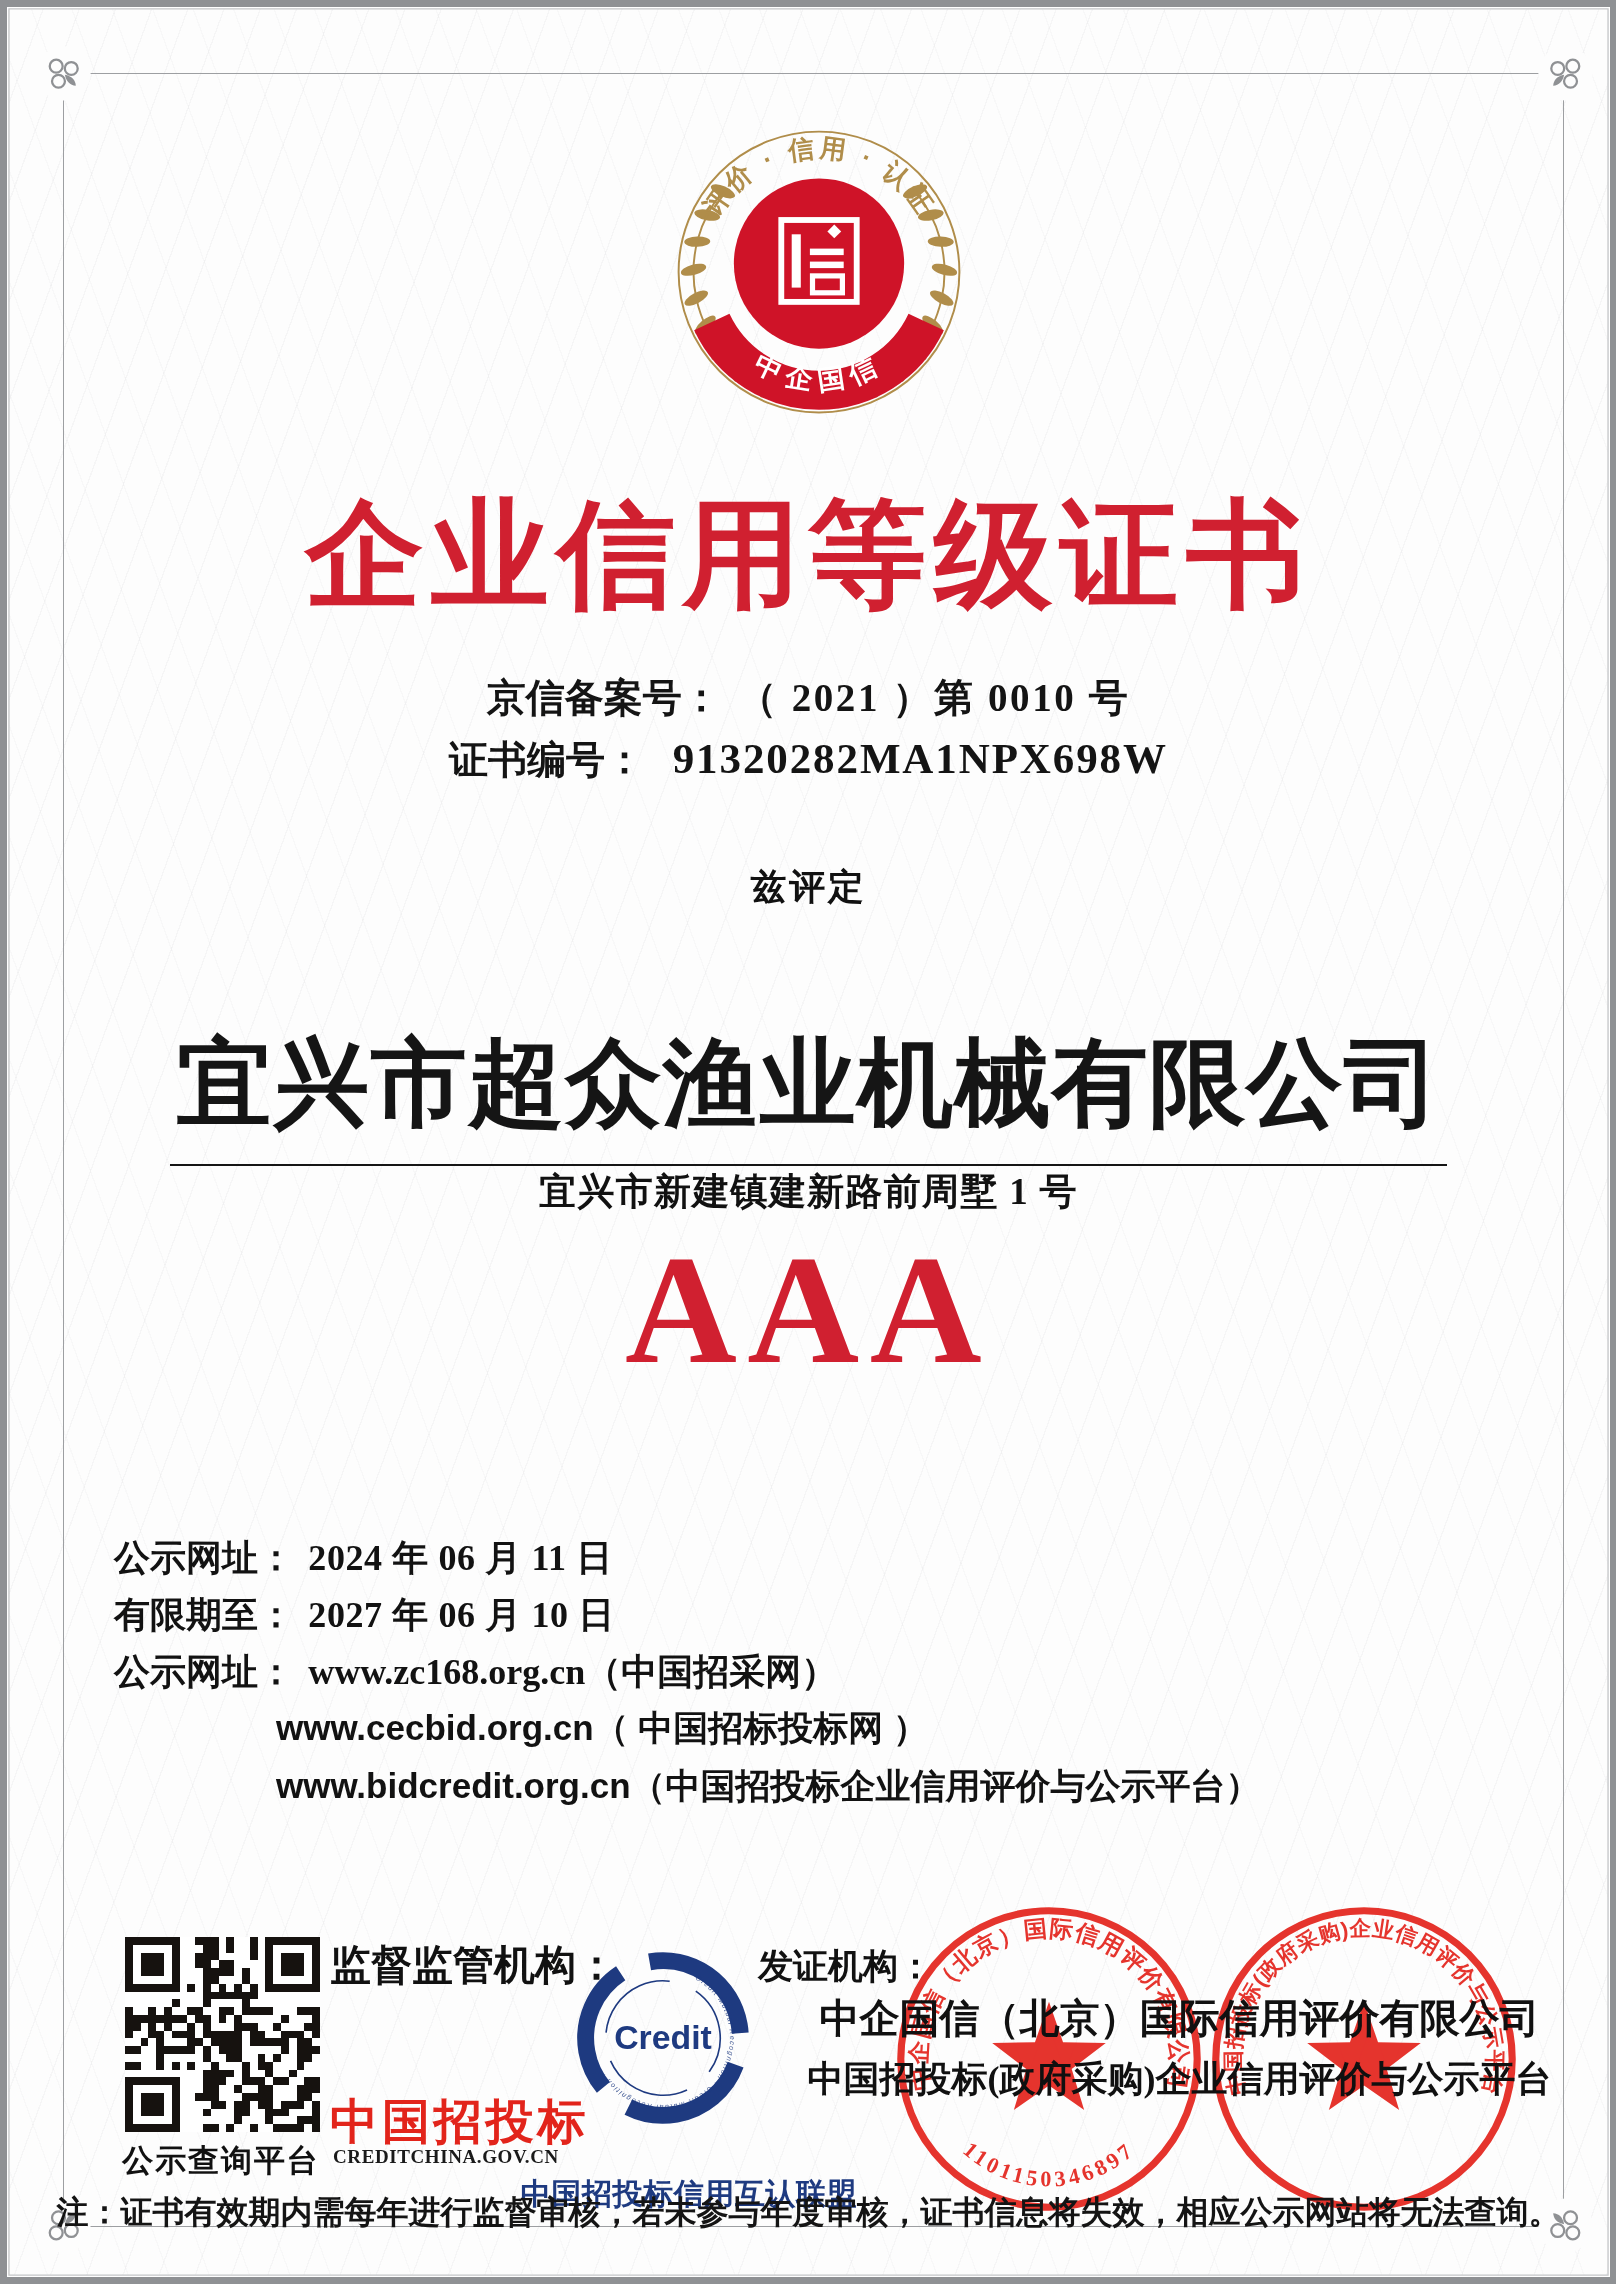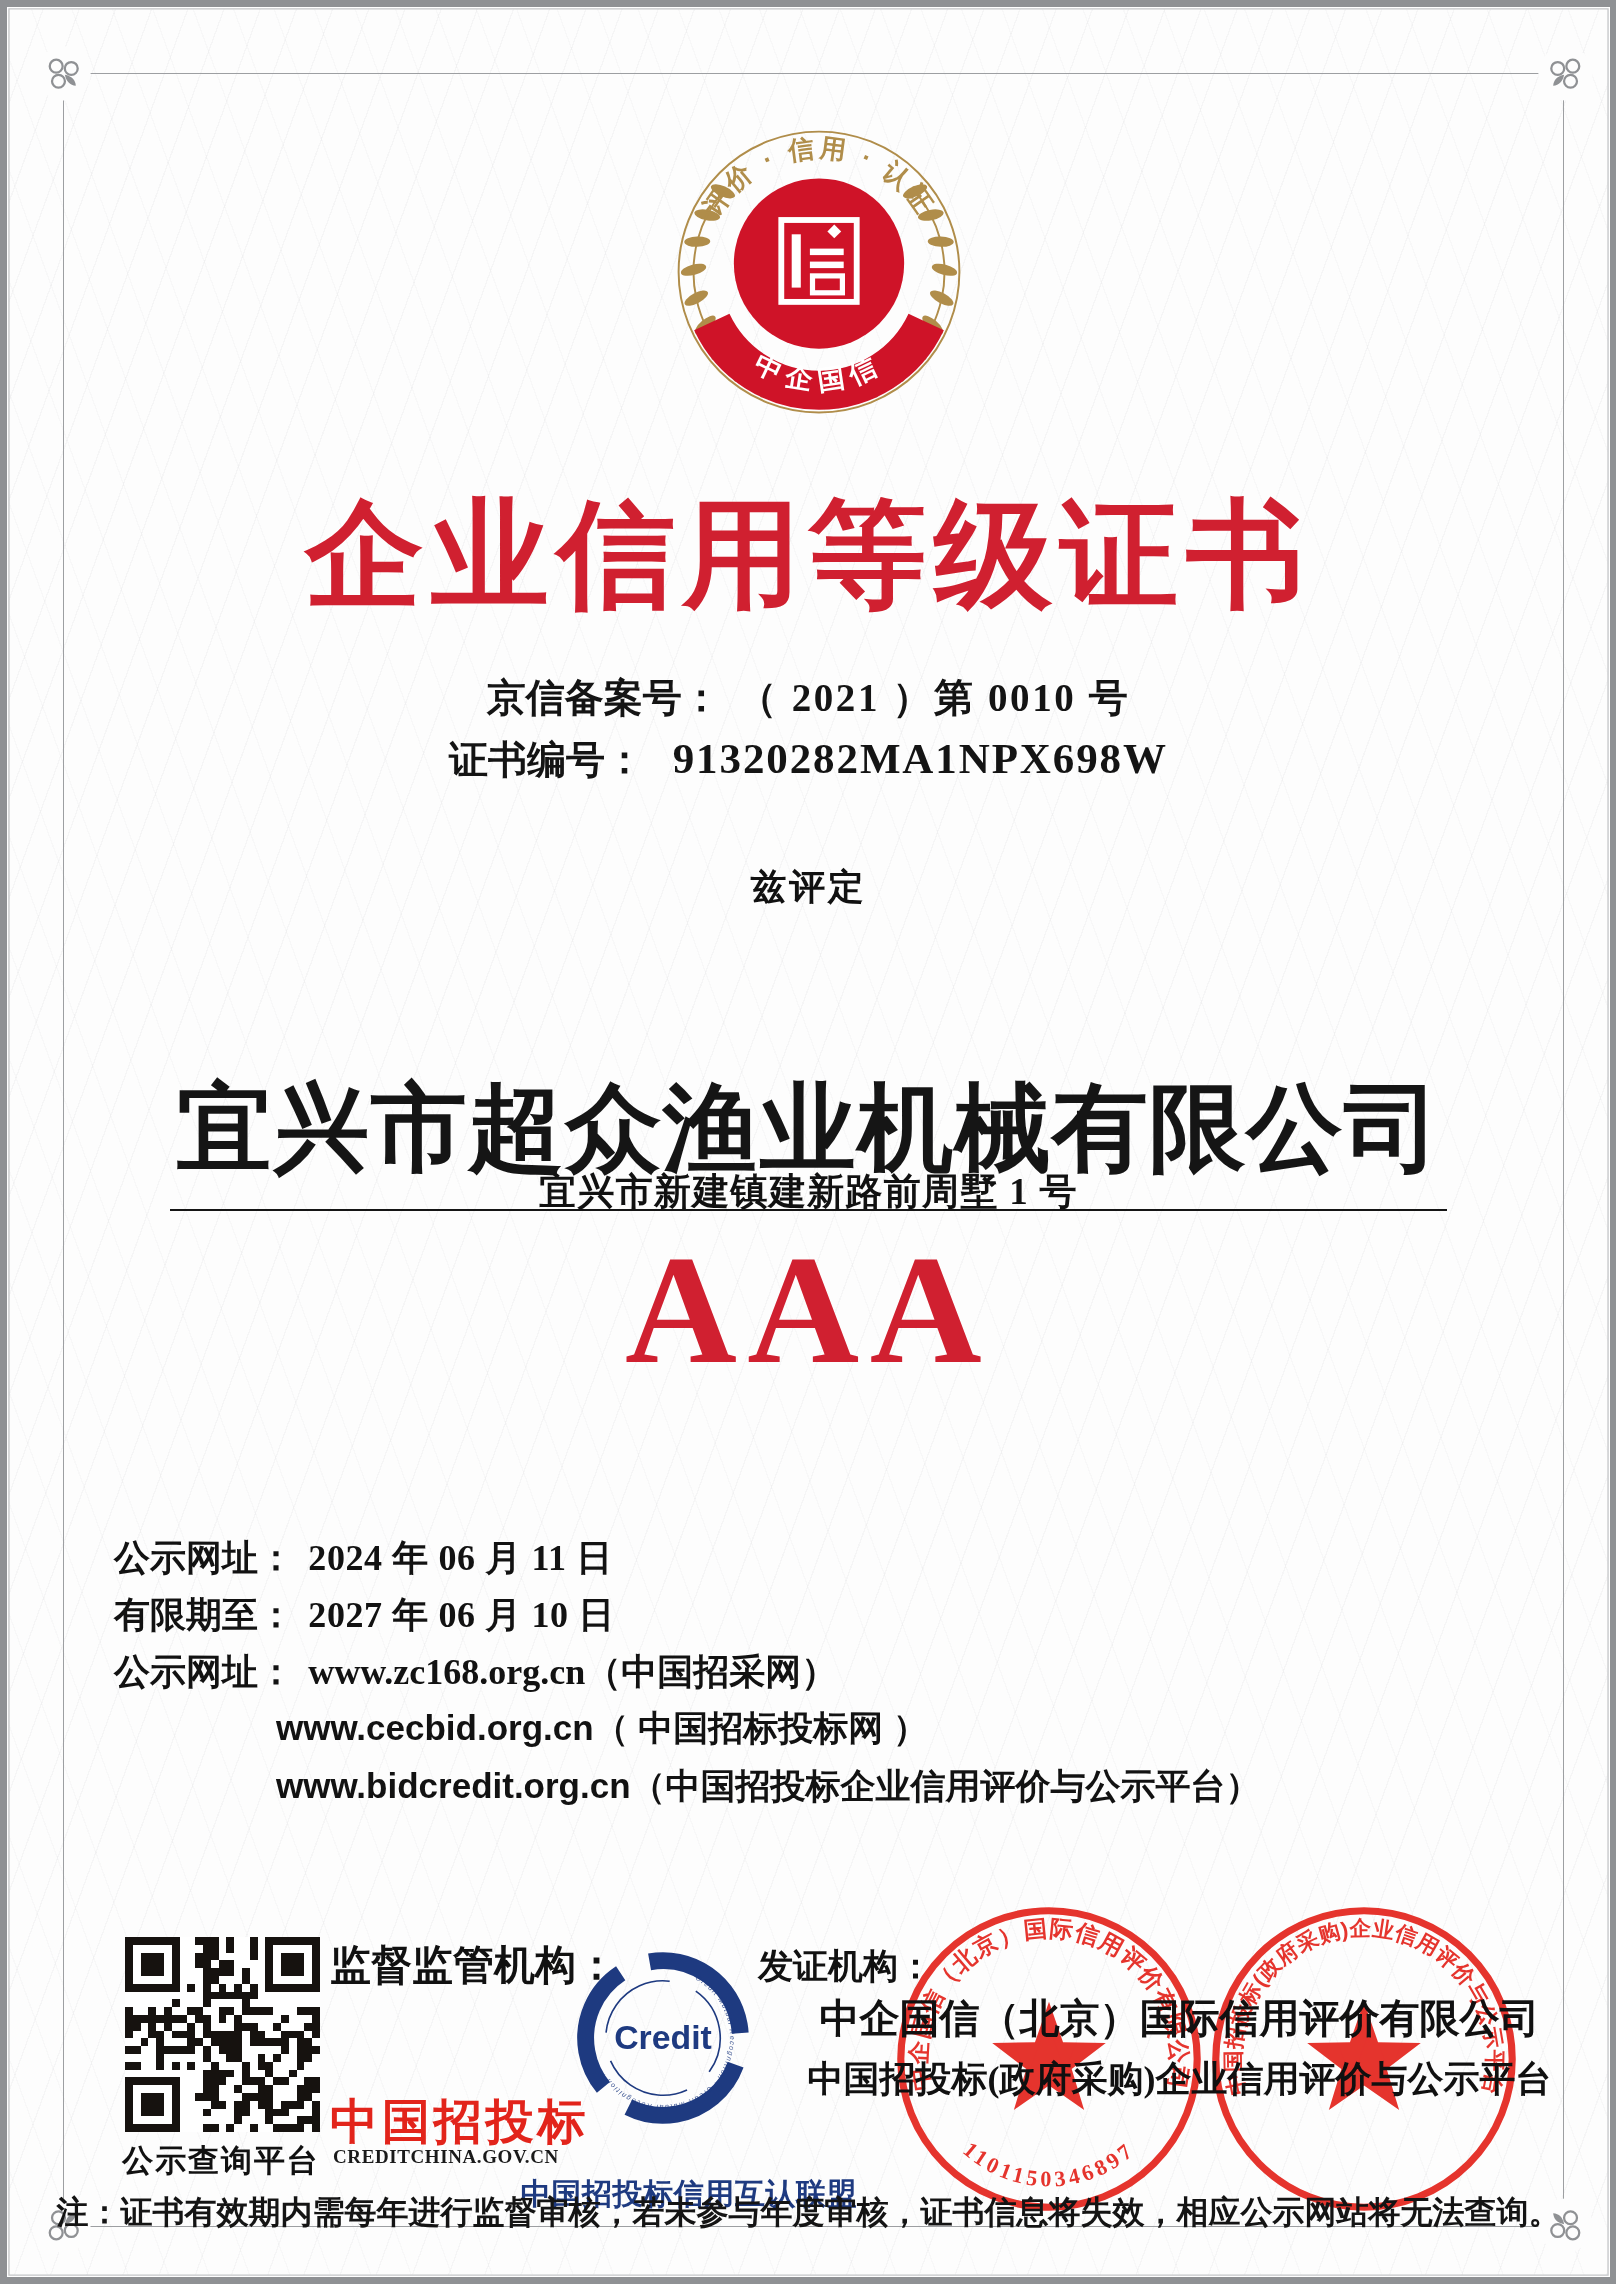--- a/index.html
+++ b/index.html
@@ -43,21 +43,21 @@
     font-size:39px; font-weight:800; color:#141414;
   }
   .cert-line .num {
     font-family:"Liberation Serif","DejaVu Serif",serif;
     font-size:43px; font-weight:700; letter-spacing:1.9px; margin-left:28.6px;
   }
 
   .hereby { position:absolute; left:0; top:856px; width:100%; text-align:center;
     font-size:36px; font-weight:700; color:#111; letter-spacing:2.6px; }
 
-  .company-wrap { position:absolute; left:0; top:1058px; width:100%; text-align:center; }
+  .company-wrap { position:absolute; left:0; top:1013px; width:100%; text-align:center; }
   .company-name {
     display:inline-block; font-size:96px; font-weight:900; color:#151515;
     letter-spacing:1.3px; padding:0 6.5px 14.3px 6.5px; border-bottom:2.6px solid #151515;
   }
   .company-addr { position:absolute; left:0; top:1160px; width:100%; text-align:center;
     font-size:37px; font-weight:800; color:#111; letter-spacing:1.3px; }
 
   .rating {
     position:absolute; left:0; top:1226px; width:100%; text-align:center;
     font-family:"Liberation Serif","DejaVu Serif",serif;

